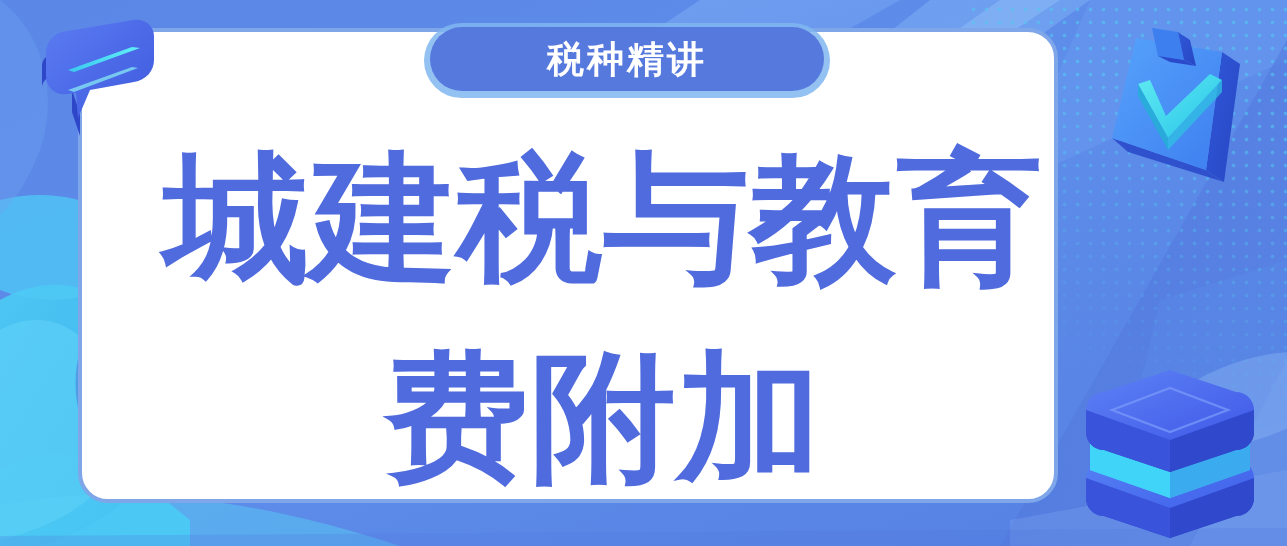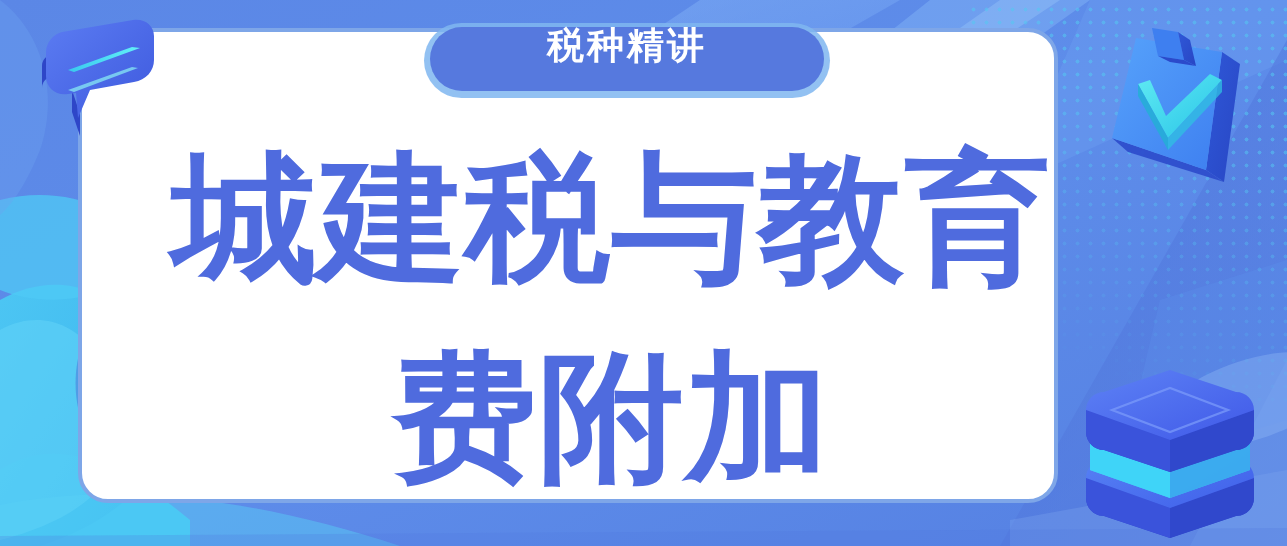--- a/index.html
+++ b/index.html
@@ -56,35 +56,35 @@
     z-index: 4;
     opacity: .85;
   }
   .badge {
     position: absolute;
     left: 430px; top: 27px;
     width: 394px; height: 64px;
     background: #5679DE;
     border-radius: 34px;
     z-index: 5;
-    display: flex; justify-content: center;
+    display: flex; align-items: center; justify-content: center;
   }
   .badge-text {
     color: #ffffff;
     font-size: 37px;
     font-weight: 700;
     letter-spacing: 3px;
     line-height: 1;
     white-space: nowrap;
   }
 
   
   .title-block {
     position: absolute;
-    left: 72px; top: 120px;
+    left: 64px; top: 120px;
     width: 1079px;
     z-index: 6;
     text-align: center;
     color: #4F6BDE;
     font-weight: 700;
   }
   .title-line {
     display: block;
     color: #4F6BDE;
     font-size: 140px;

